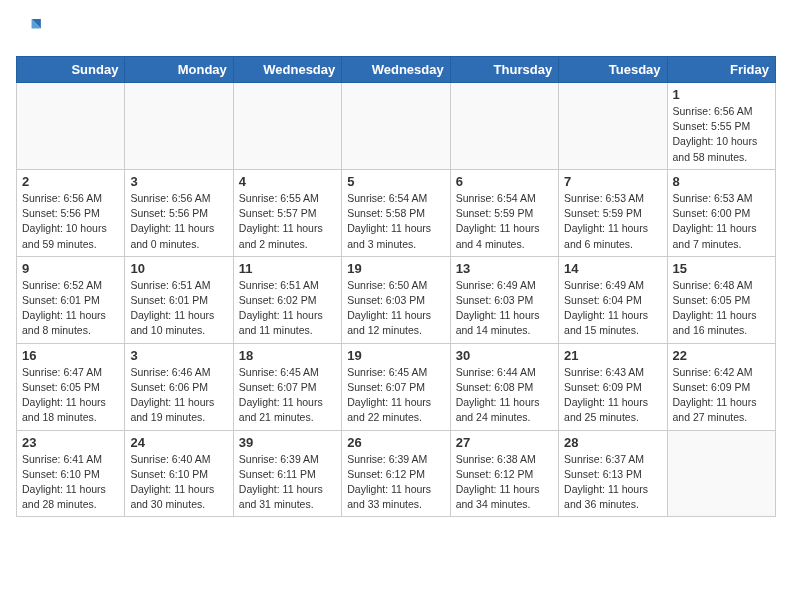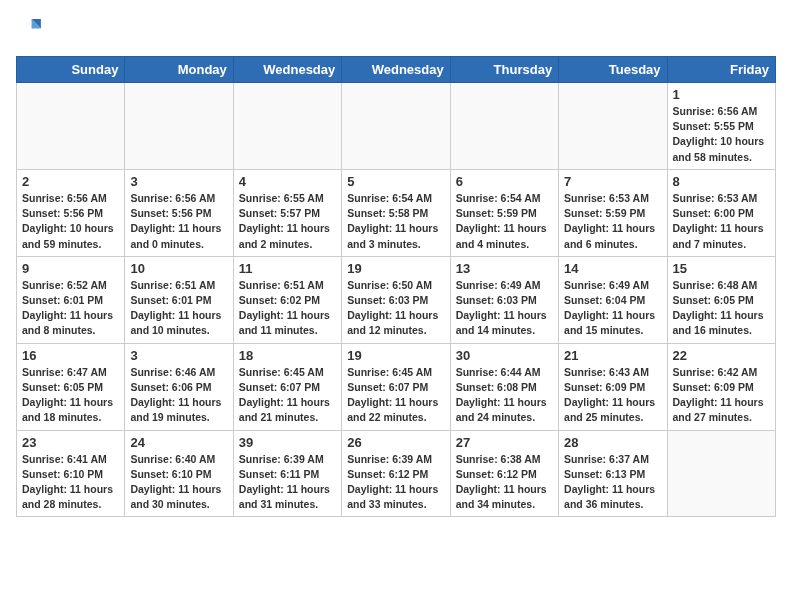--- a/index.html
+++ b/index.html
@@ -70,21 +70,20 @@
     }
     .day-number {
       font-size: 13px;
       font-weight: bold;
       display: block;
       margin-bottom: 2px;
     }
     .day-info {
       line-height: 1.45;
       font-size: 10.5px;
-      font-weight: bold;
     }
   </style>
 </head>
 <body>
 
 <div class="header">
   <div class="logo">
     <svg class="logo-icon" viewBox="0 0 36 36">
       <polygon points="20,4 32,4 32,16" fill="#2e6db4"></polygon>
       <polygon points="20,4 32,16 20,16" fill="#5a9fd4"></polygon>

